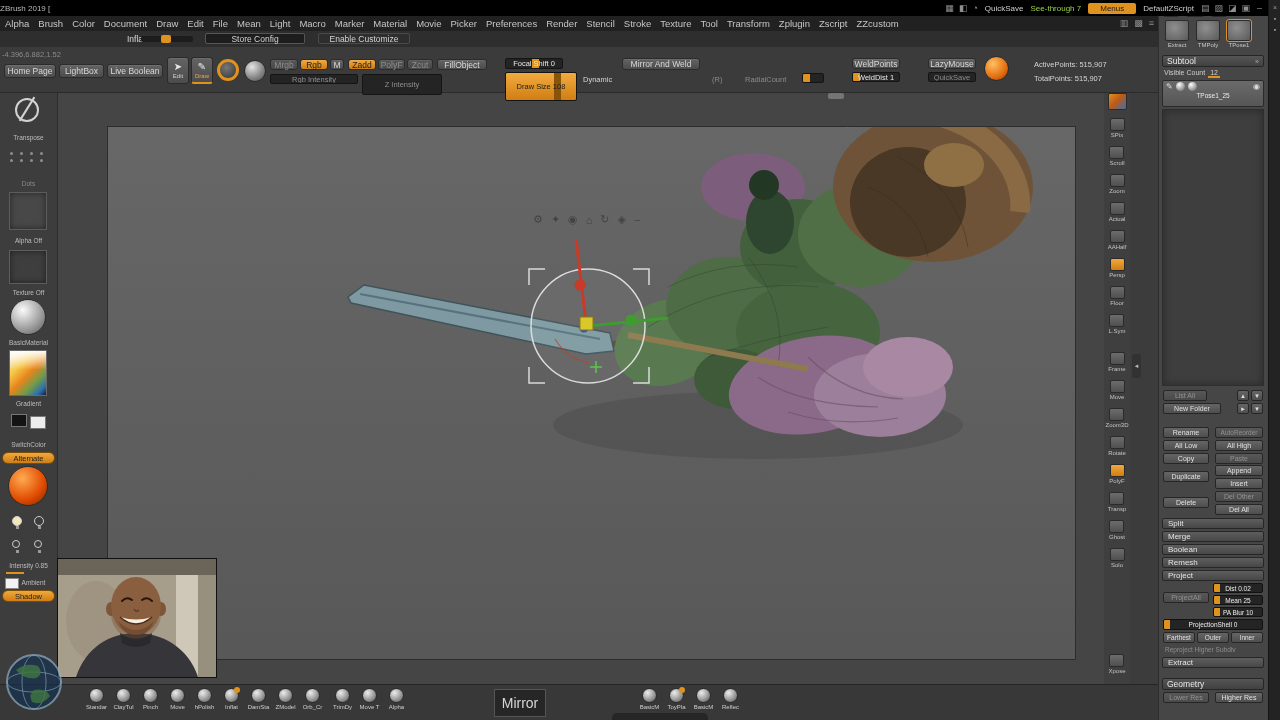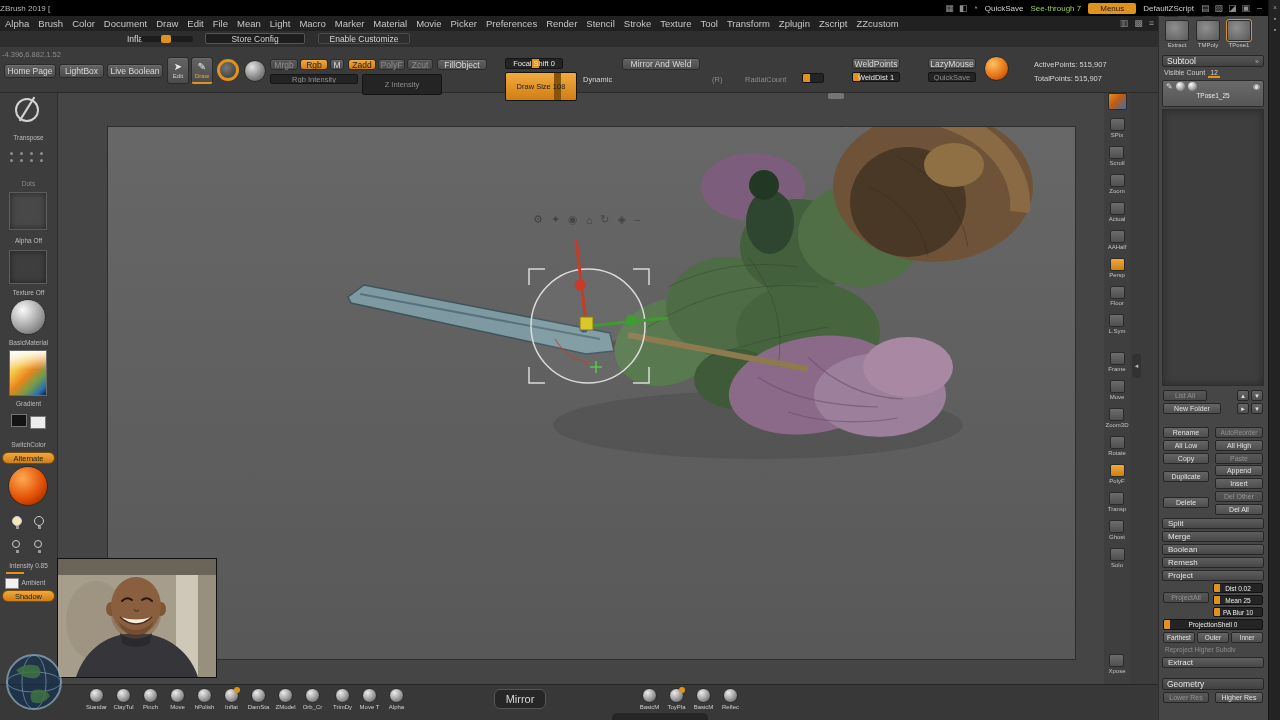--- a/index.html
+++ b/index.html
@@ -145,22 +145,22 @@
   .vstrip .gicon{display:block;text-align:center;margin-top:4px;font-size:7px;color:#9a9a9a;}
 
   
   .bottombar{position:absolute;left:0;top:684px;width:1280px;height:36px;background:#383838;border-top:1px solid #262626;z-index:4;}
   .bgroup{position:absolute;top:3px;display:flex;gap:2px;}
   .bitem{width:25px;display:flex;flex-direction:column;align-items:center;cursor:default;}
   .bcirc{width:15px;height:15px;border-radius:50%;background:radial-gradient(circle at 35% 30%,#ececec,#9a9a9a 55%,#4f4f4f);
          border:1px solid #2c2c2c;box-sizing:border-box;position:relative;}
   .bitem.dot .bcirc::after{content:"";position:absolute;right:-2px;top:-2px;width:6px;height:6px;border-radius:50%;background:#e0921f;}
   .blab{font-size:6px;color:#cfcfcf;margin-top:1px;white-space:nowrap;}
-  .mirror-btn{position:absolute;left:494px;top:4px;width:52px;height:20px;background:#262626;border:1px solid #555;border-radius:6px;
-              color:#d6d6d6;font-size:11px;display:flex;align-items:center;justify-content:center;box-sizing:border-box;}
+  .mirror-btn{position:absolute;left:494px;top:4px;width:52px;height:28px;background:#262626;border:1px solid #555;border-radius:0;
+              color:#d6d6d6;font-size:14px;display:flex;align-items:center;justify-content:center;box-sizing:border-box;}
   .btab{position:absolute;left:612px;top:28px;width:96px;height:8px;background:#262626;border-radius:5px 5px 0 0;}
 
   
   .webcam{position:absolute;left:57px;top:558px;width:158px;height:118px;z-index:30;border:1px solid #101010;background:#222;box-sizing:content-box;}
   .globe{position:absolute;left:4px;top:650px;width:64px;height:64px;z-index:31;opacity:.9;}
 </style>
 </head>
 <body>
 
 <div id="app">

